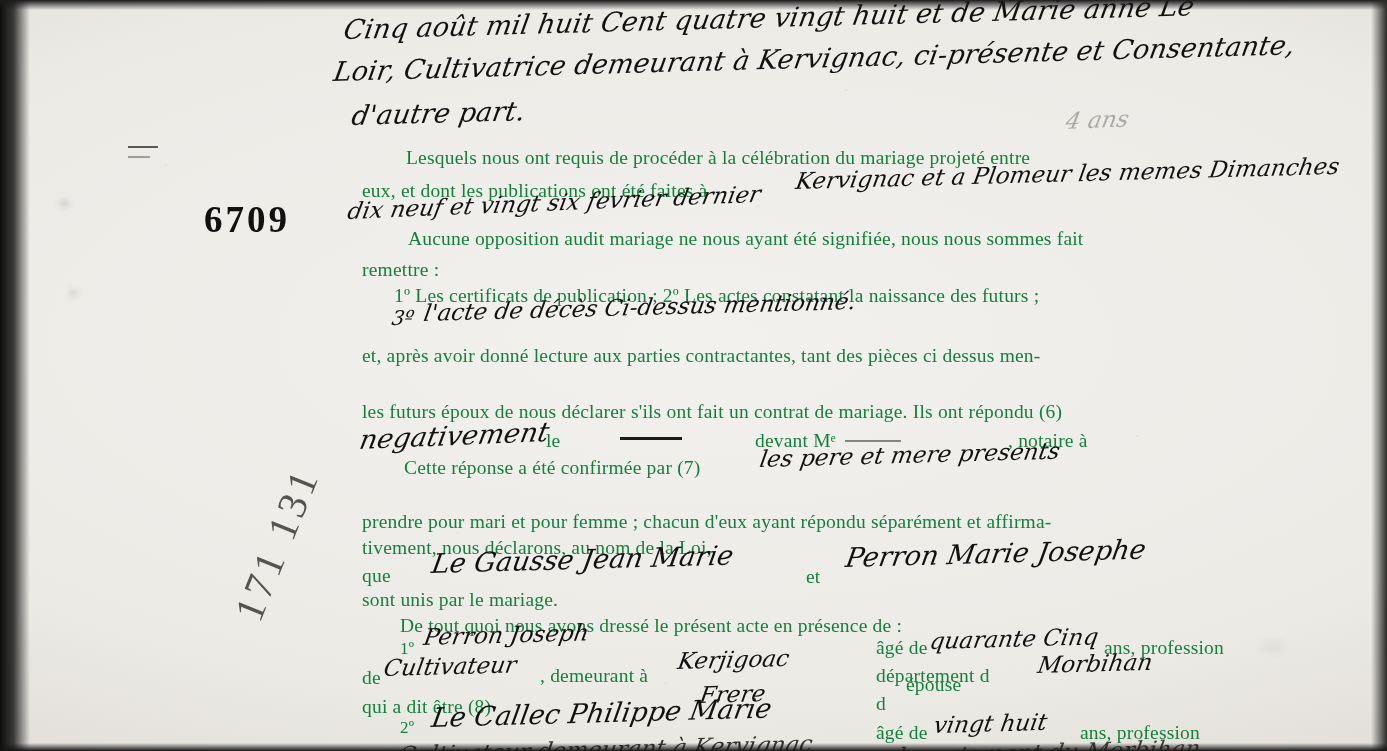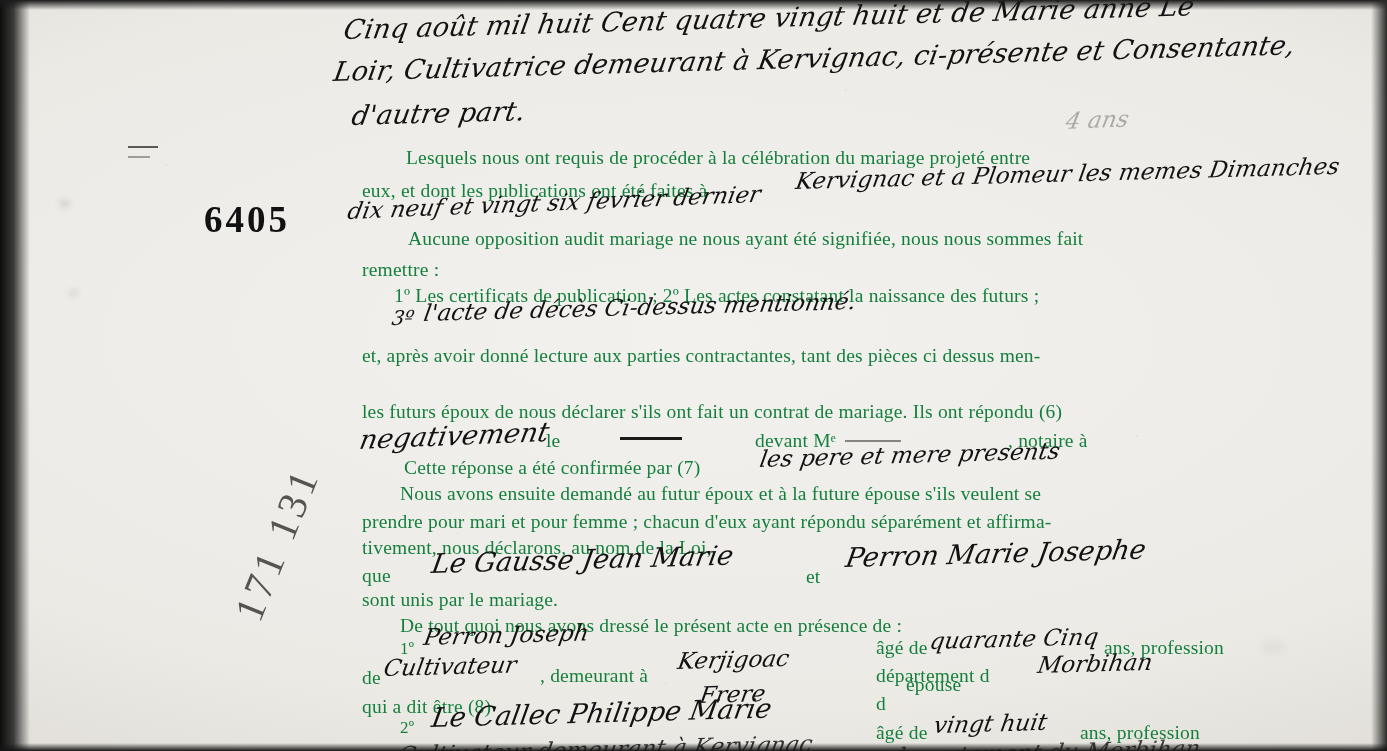--- a/index.html
+++ b/index.html
@@ -130,21 +130,21 @@
 
   <div class="dash" style="left:128px;top:146px;width:30px;"></div>
   <div class="dash" style="left:128px;top:156px;width:22px;opacity:0.4;"></div>
 
   <div class="hand h-lg slant" style="left:344px;top:14px;">Cinq août mil huit Cent quatre vingt huit et de Marie anne Le</div>
   <div class="hand h-lg slant" style="left:334px;top:56px;">Loir, Cultivatrice demeurant à Kervignac, ci-présente et Consentante,</div>
   <div class="hand h-lg slant" style="left:352px;top:100px;">d'autre part.</div>
 
   <div class="hand h-md slant2" style="left:1066px;top:108px;opacity:0.30;">4 ans</div>
 
-  <div class="stamp-number" style="left:204px;top:198px;">6405</div>
+  <div class="stamp-number" style="left:204px;top:198px;">6709</div>
 
   <div class="pencil-number" style="left:196px;top:520px;">171 131</div>
 
   <div class="printed" style="left:406px;top:147px;">Lesquels nous ont requis de procéder à la célébration du mariage projeté entre</div>
   <div class="printed" style="left:362px;top:180px;">eux, et dont les publications ont été faites à</div>
   <div class="hand h-md slant" style="left:796px;top:168px;">Kervignac et a Plomeur les memes Dimanches</div>
   <div class="hand h-md slant2" style="left:348px;top:198px;">dix neuf et vingt six fevrier dernier</div>
 
   <div class="printed" style="left:408px;top:228px;">Aucune opposition audit mariage ne nous ayant été signifiée, nous nous sommes fait</div>
   <div class="printed" style="left:362px;top:259px;">remettre :</div>
@@ -159,21 +159,20 @@
   <div class="hand h-lg slant2" style="left:360px;top:424px;">negativement</div>
   <div class="printed" style="left:546px;top:430px;">le</div>
   <div class="rule" style="left:620px;top:437px;width:62px;height:3px;"></div>
   <div class="printed" style="left:755px;top:430px;">devant Mᵉ</div>
   <div class="rule" style="left:845px;top:440px;width:56px;height:2px;opacity:0.5;"></div>
   <div class="printed" style="left:1008px;top:430px;">, notaire à</div>
 
   <div class="printed" style="left:404px;top:457px;">Cette réponse a été confirmée par (7)</div>
   <div class="hand h-md slant" style="left:760px;top:446px;">les pere et mere presents</div>
 
-  <div class="printed" style="left:400px;top:483px;">Nous avons ensuite demandé au futur époux et à la future épouse s'ils veulent se</div>
   <div class="printed" style="left:362px;top:511px;">prendre pour mari et pour femme ; chacun d'eux ayant répondu séparément et affirma-</div>
   <div class="printed" style="left:362px;top:537px;">tivement, nous déclarons, au nom de la Loi,</div>
 
   <div class="printed" style="left:362px;top:565px;">que</div>
   <div class="hand h-lg slant" style="left:432px;top:548px;">Le Gausse Jean Marie</div>
   <div class="printed" style="left:806px;top:566px;">et</div>
   <div class="hand h-lg slant" style="left:846px;top:542px;">Perron Marie Josephe</div>
 
   <div class="printed" style="left:362px;top:589px;text-align:center;">sont unis par le mariage.</div>
   <div class="printed" style="left:400px;top:615px;">De tout quoi nous avons dressé le présent acte en présence de :</div>

